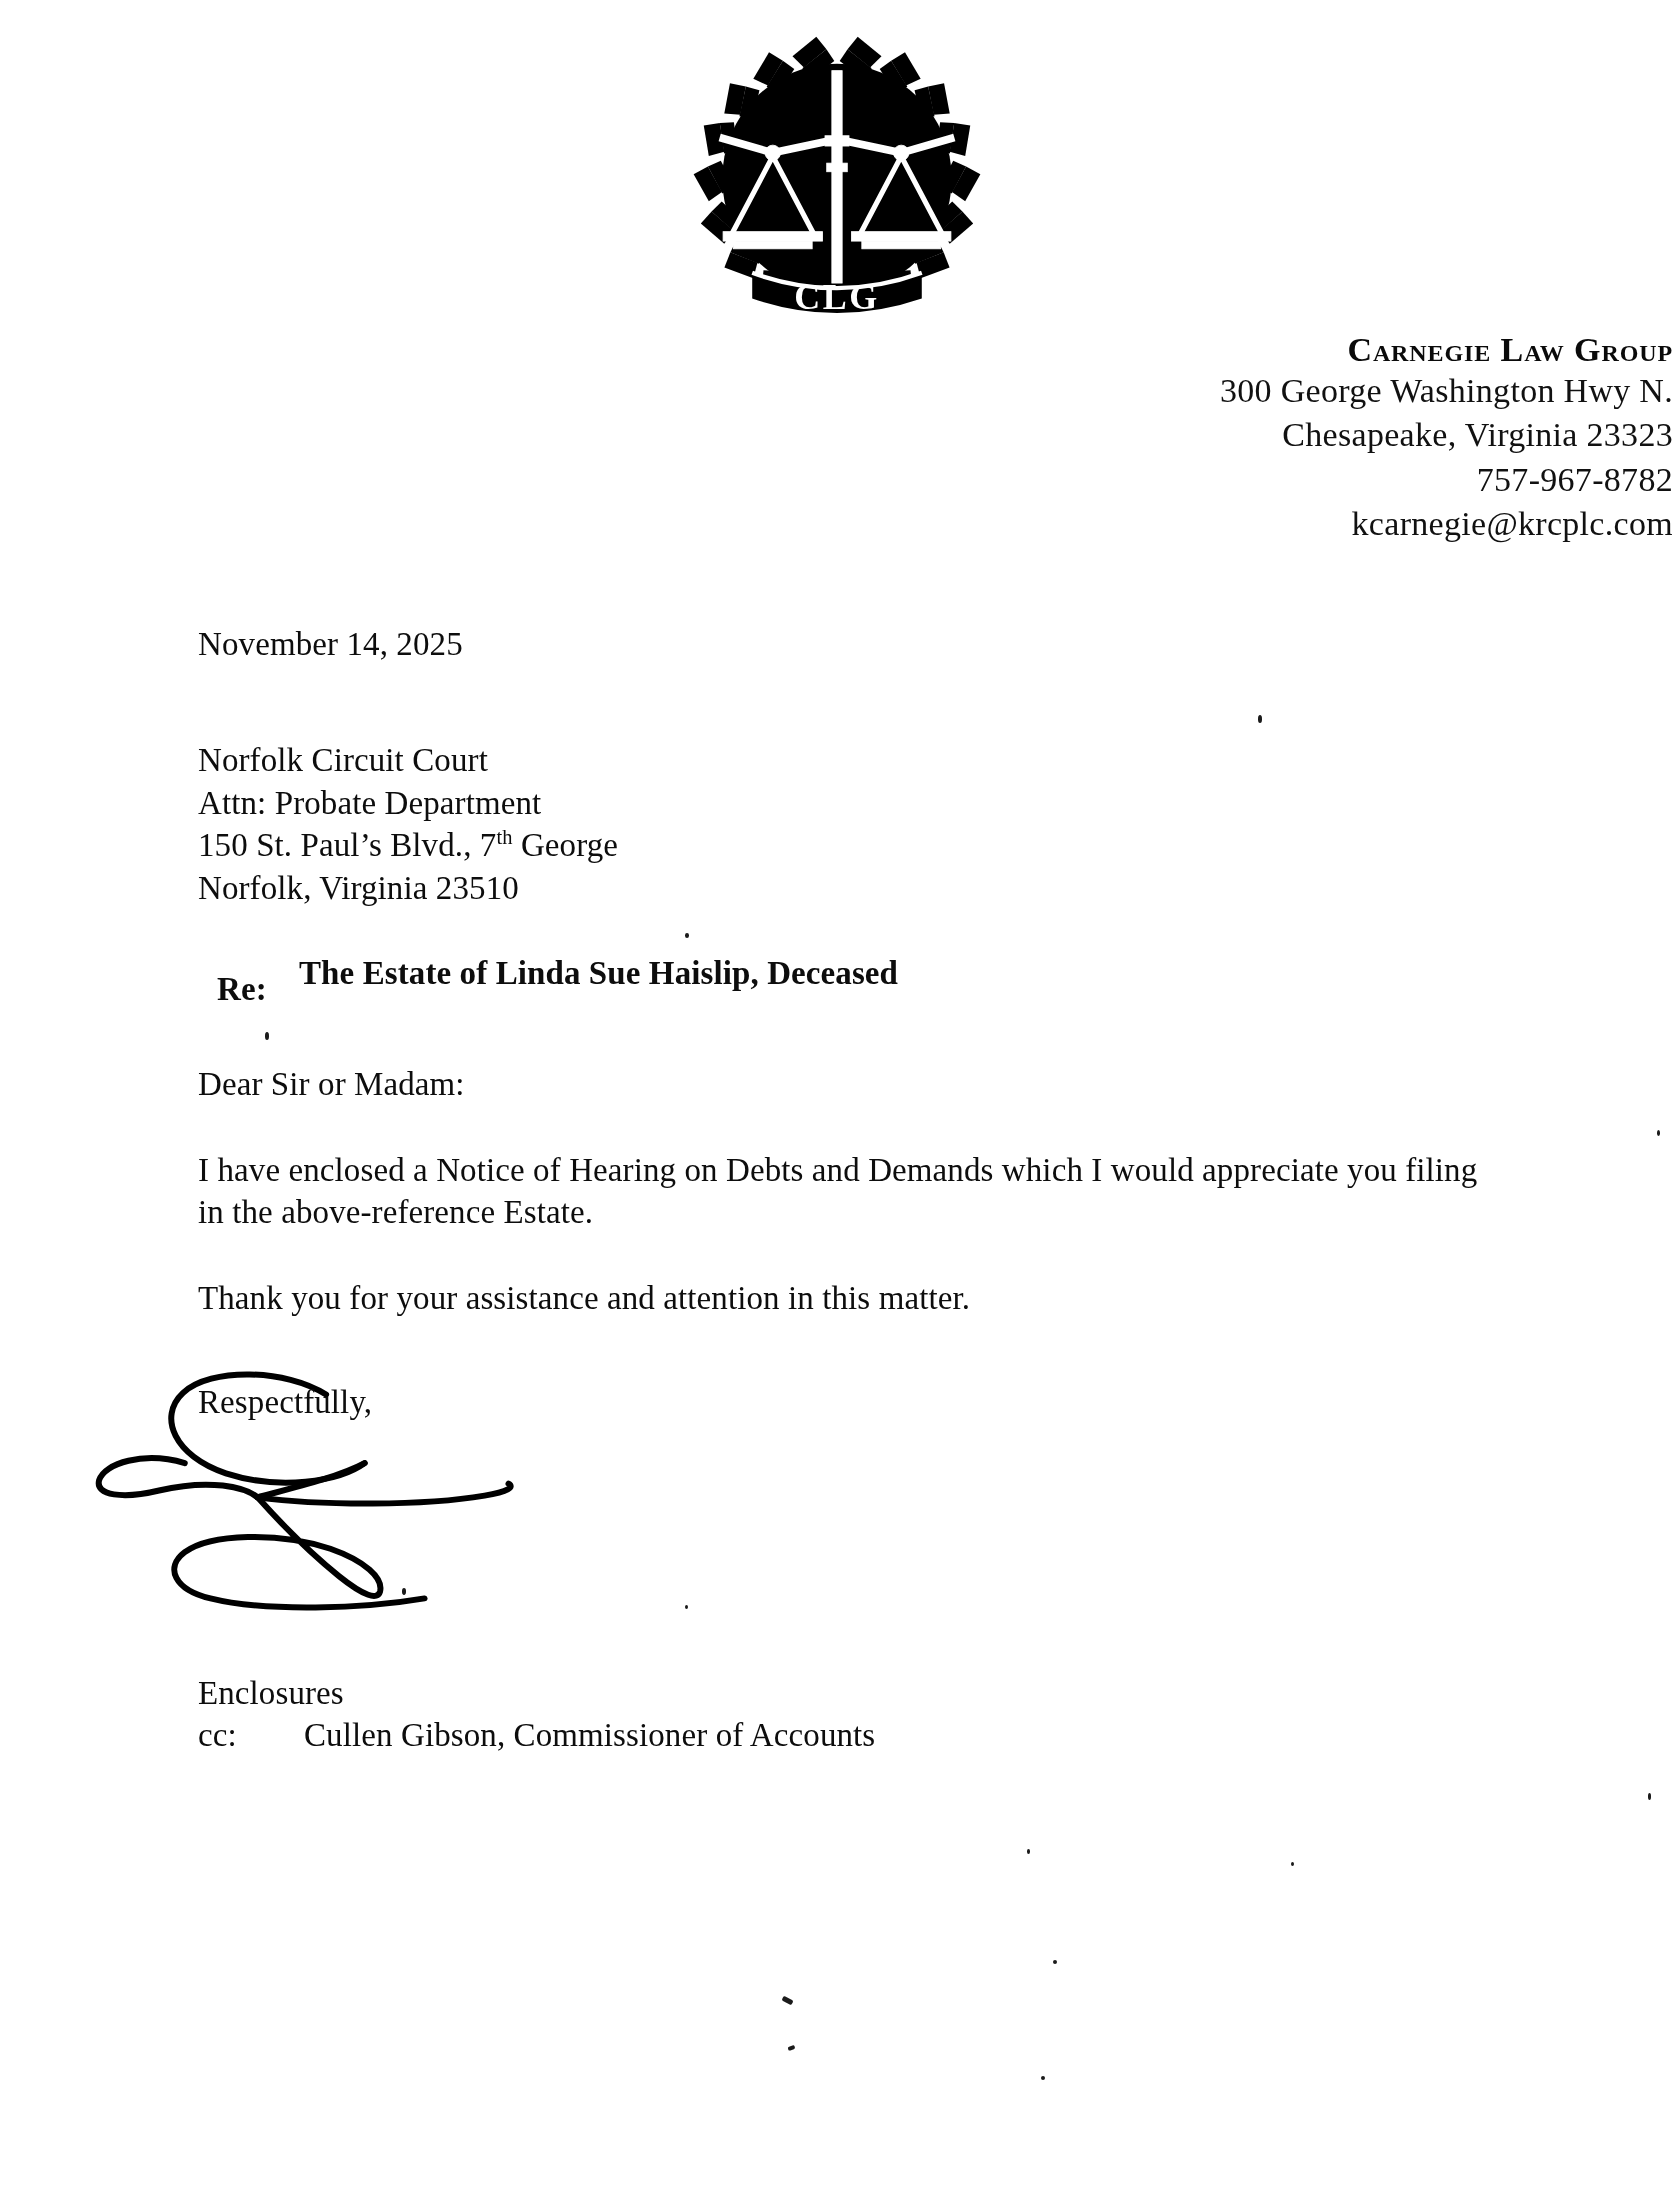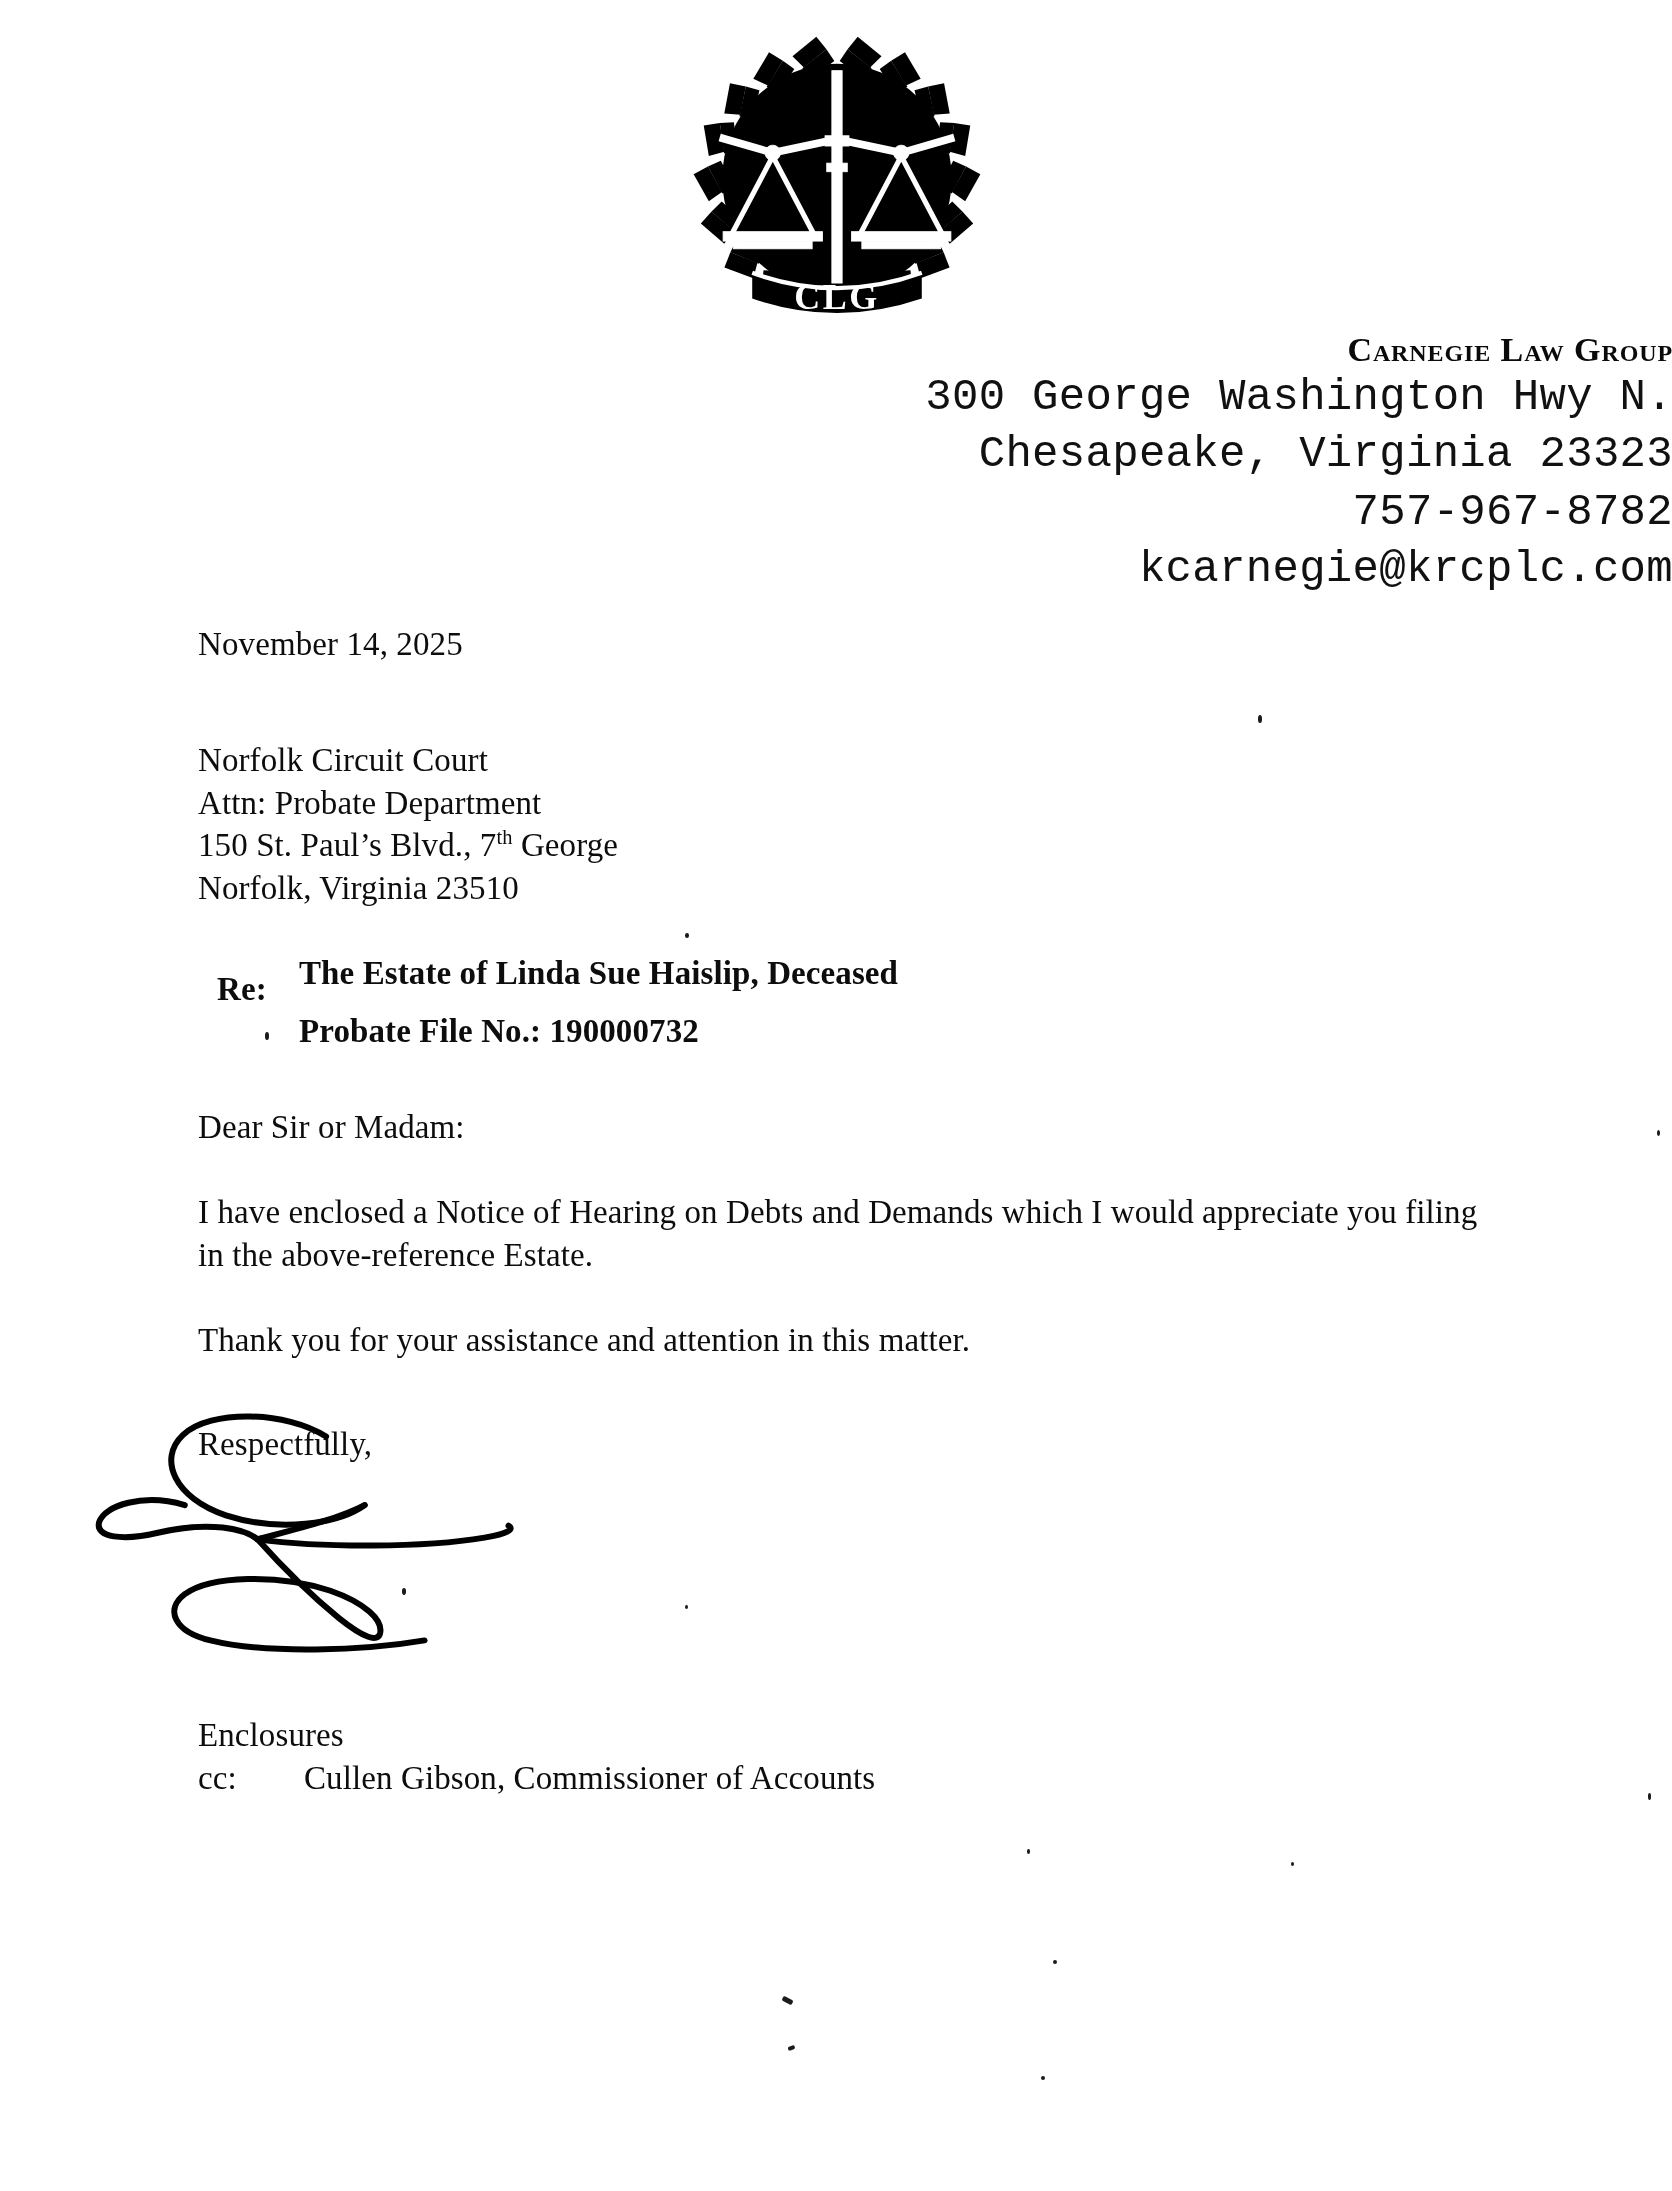--- a/index.html
+++ b/index.html
@@ -38,25 +38,24 @@
   .firm-name {
     font-size: 34px;
     font-weight: bold;
     letter-spacing: 0.9px;
     font-variant: small-caps;
     line-height: 1.12;
     margin-top: 5.1px;
     color: #0a0a0a;
   }
   .firm-line {
-    font-size: 44px;
+    font-size: 34px;
     line-height: 1.30;
     letter-spacing: 0.3px;
     color: #111111;
-    font-family: Liberation Mono, monospace;
   }
 
   
   .body-block {
     position: absolute;
     left: 198px;
     top: 623px;
     width: 1301px;
   }
   .txt {
@@ -234,24 +233,20 @@
       <div class="txt addr-line"><span>150 St. Paul’s Blvd., 7</span><sup>th</sup><span> George</span></div>
       <div class="txt addr-line">Norfolk, Virginia 23510</div>
     </div>
 
     <div class="gap-md"></div>
 
     <div class="re-block">
       <div class="re-row txt">
         <span class="re-label">Re:</span>
         <span class="re-text">The Estate of Linda Sue Haislip, Deceased</span>
-      </div>
-      <div class="re-row txt">
-        <span class="re-label"></span>
-        <span class="re-text">Probate File No.: 190000732</span>
       </div>
     </div>
 
     <div class="gap-lg"></div>
 
     <div class="txt">Dear Sir or Madam:</div>
 
     <div class="gap-md"></div>
 
     <div class="txt para">I have enclosed a Notice of Hearing on Debts and Demands which I would appreciate you filing in the above-reference Estate.</div>

